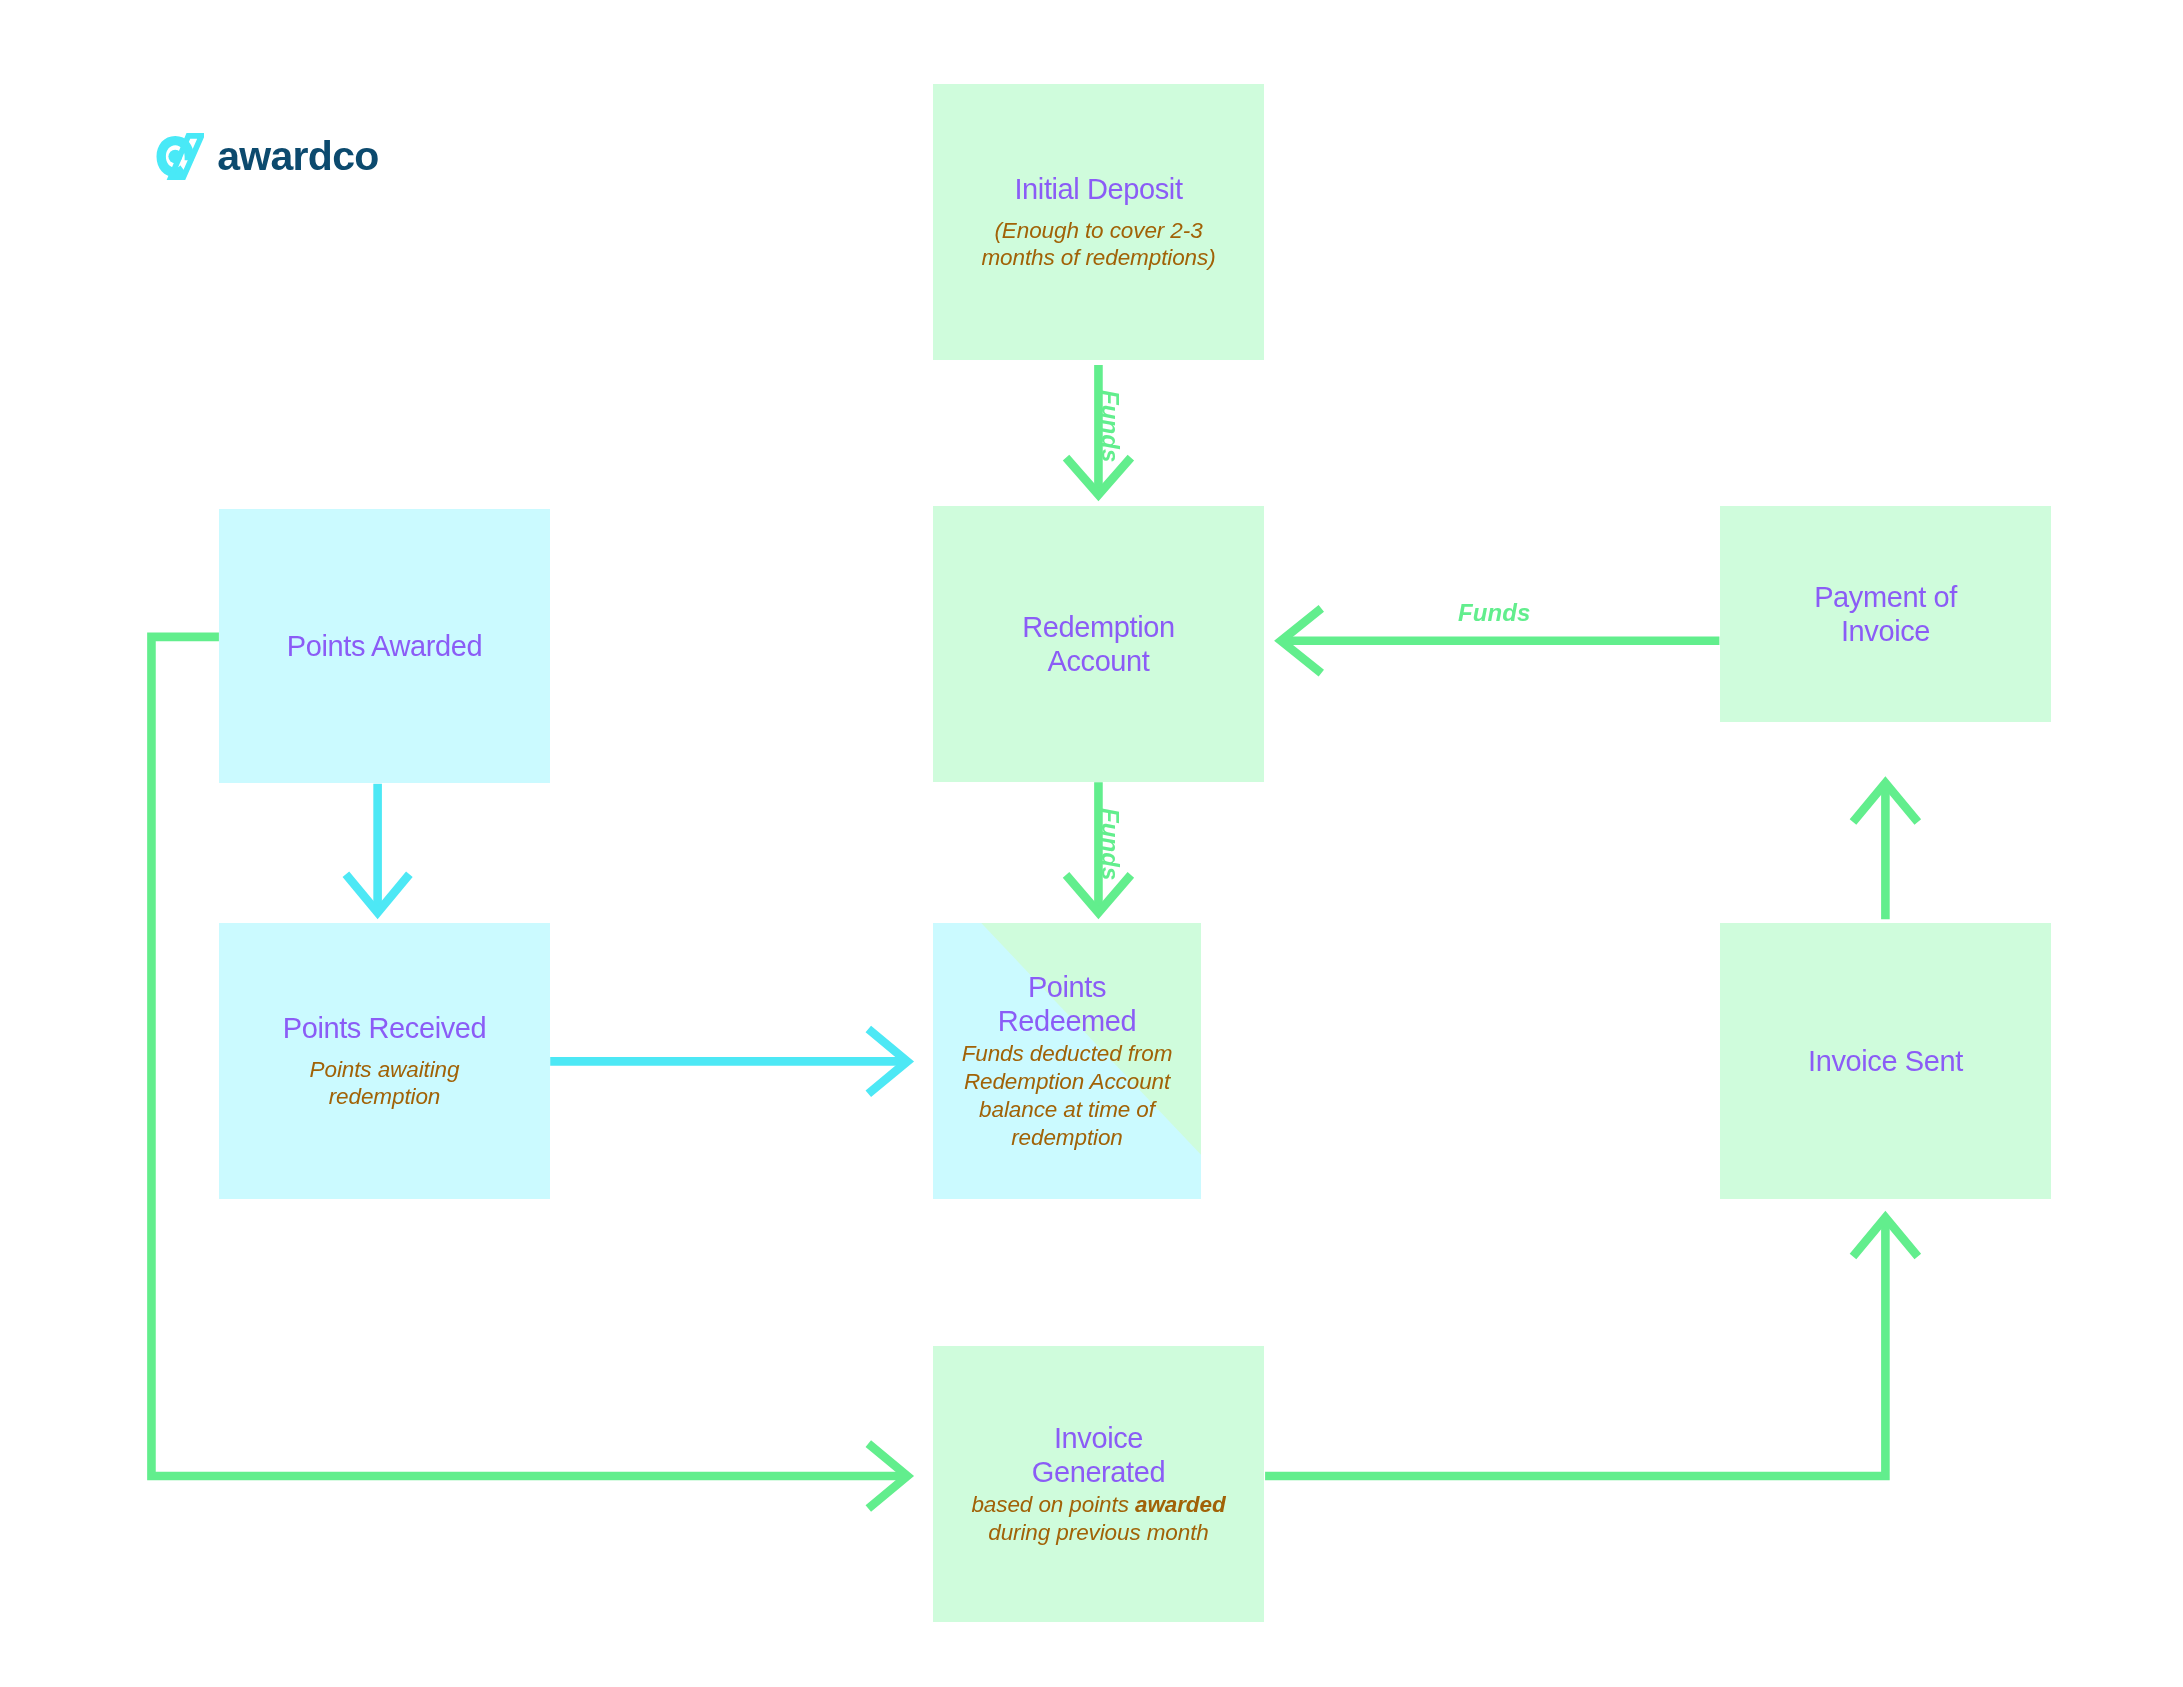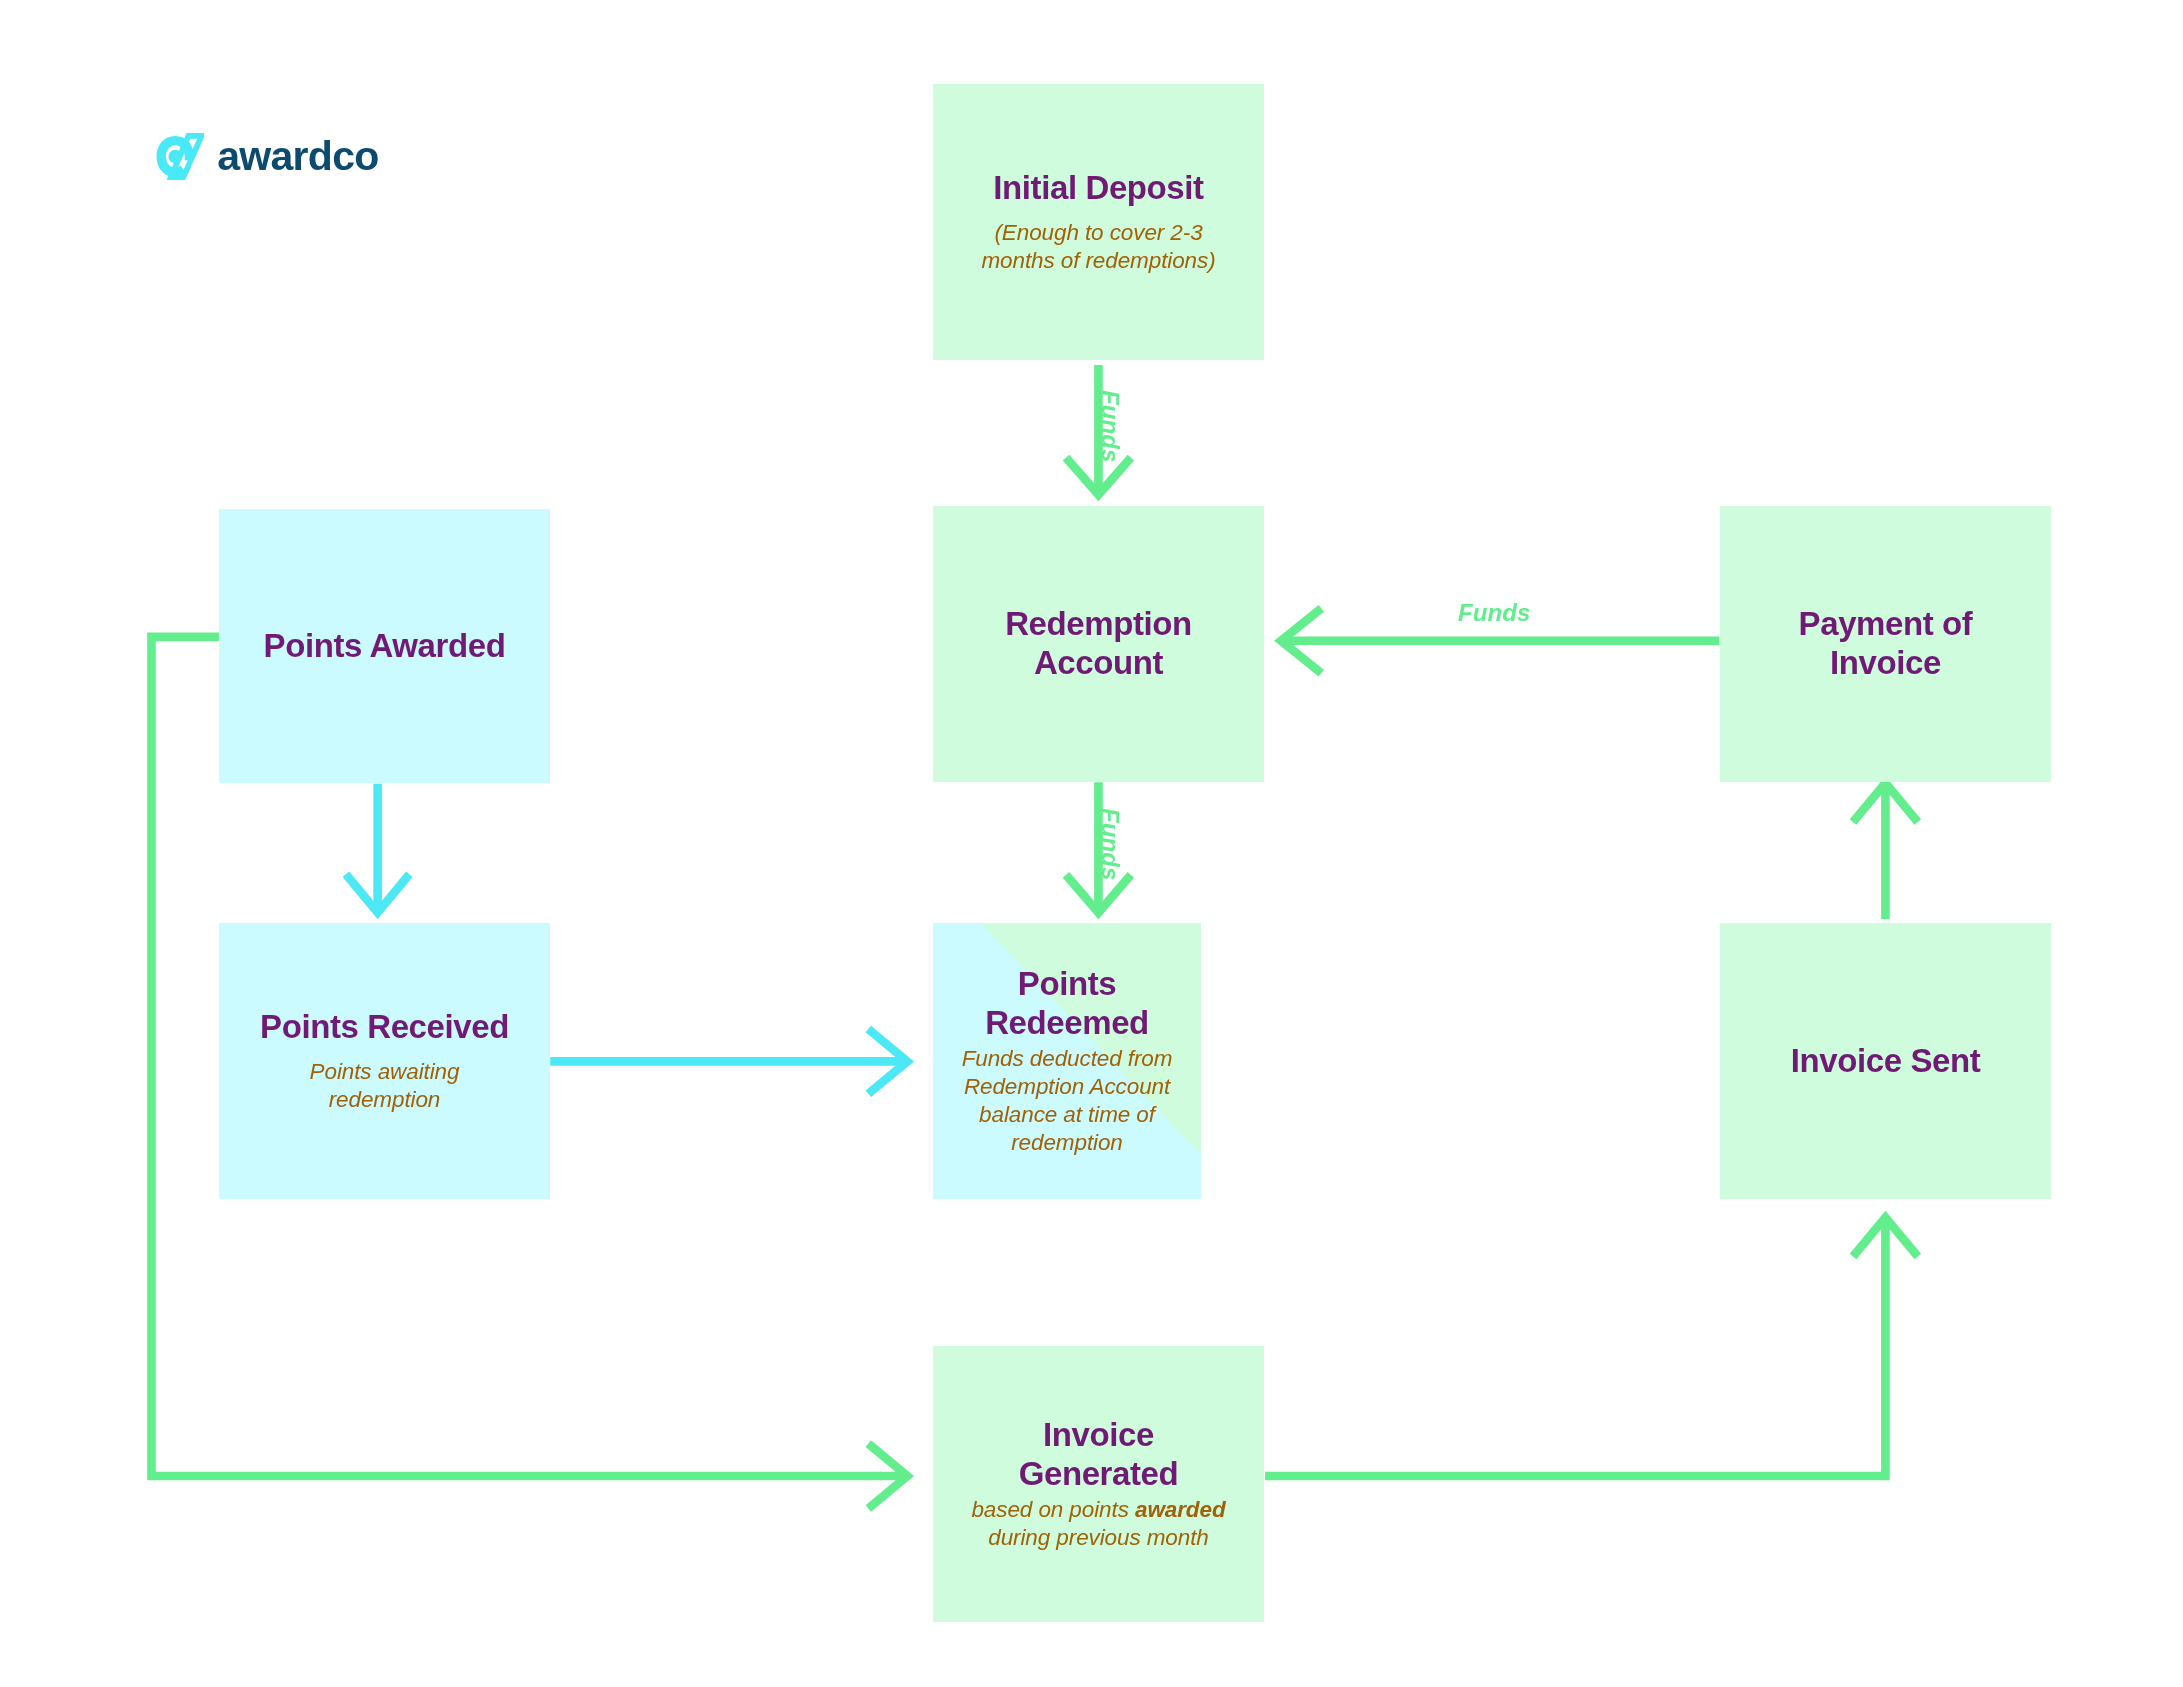--- a/index.html
+++ b/index.html
@@ -54,25 +54,25 @@
     display:flex;
     flex-direction:column;
     align-items:center;
     justify-content:center;
     text-align:center;
     padding:0 14.6px;
     color:#2e3b36;
     overflow:hidden;
   }
   .node .title{
-    font-size:33px;
-    font-weight:700;
+    font-size:29px;
+    font-weight:400;
     line-height:1.18;
     letter-spacing:-0.4px;
-    color:#701a75;
+    color:#8b5cf6;
     position:relative;
     z-index:2;
   }
   .node .sub{
     margin-top:10.6px;
     font-size:22.5px;
     font-style:italic;
     font-weight:400;
     line-height:1.24;
     letter-spacing:-0.1px;
@@ -175,21 +175,21 @@
 
   <div class="node fill-green" style="left:933px; top:84px; width:331px; height:276px;">
     <div class="title">Initial Deposit</div>
     <div class="sub" style="max-width:265px;">(Enough to cover 2-3 months of redemptions)</div>
   </div>
 
   <div class="node fill-green" style="left:933px; top:506px; width:331px; height:276px;">
     <div class="title" style="max-width:212px;">Redemption Account</div>
   </div>
 
-  <div class="node fill-green" style="left:1720px; top:506px; width:331px; height:276px;">
+  <div class="node fill-green" style="left:1720px; top:506px; width:331px; height:216px;">
     <div class="title" style="max-width:218px;">Payment of Invoice</div>
   </div>
 
   <div class="node fill-cyan" style="left:219px; top:509px; width:331px; height:274px;">
     <div class="title">Points Awarded</div>
   </div>
 
   <div class="node fill-cyan" style="left:219px; top:923px; width:331px; height:276px;">
     <div class="title">Points Received</div>
     <div class="sub" style="max-width:205px;">Points awaiting redemption</div>

